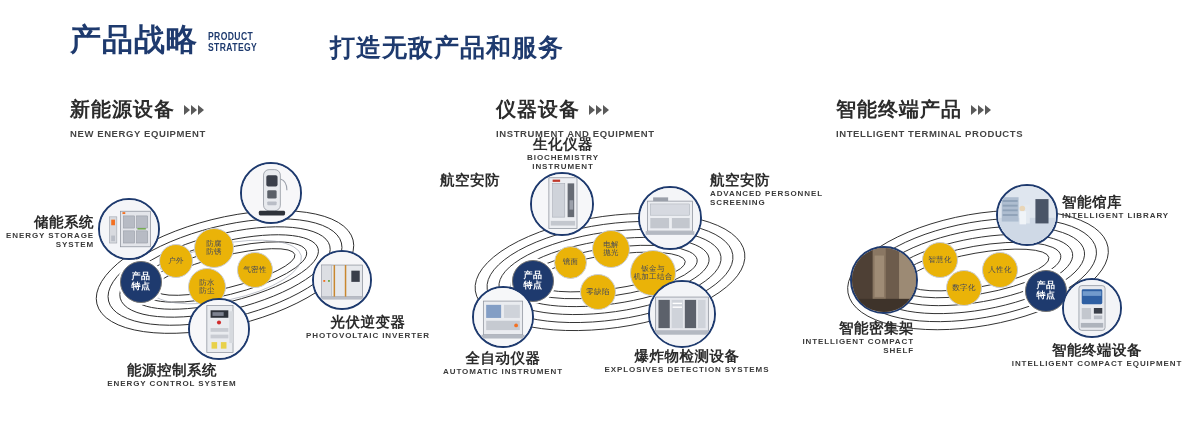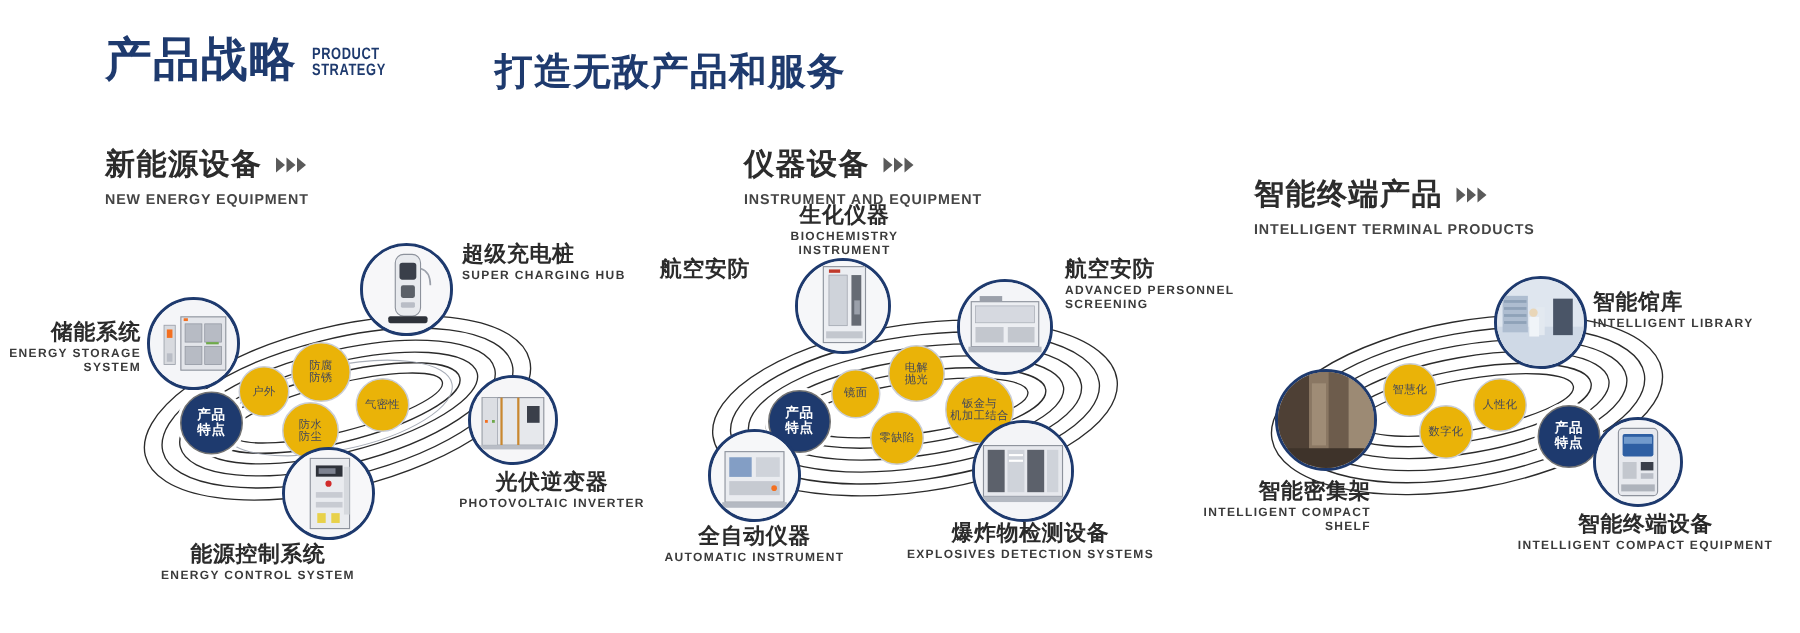--- a/index.html
+++ b/index.html
@@ -112,21 +112,21 @@
       <span>仪器设备</span>
       <span class="chevs">
         <i class="chev"></i>
           <i class="chev"></i>
           <i class="chev"></i>
       </span>
     </div>
     <div class="sect-en">INSTRUMENT AND EQUIPMENT</div>
   </div>
 
-  <div class="sect" style="left:836px; top:96px;margin-top:20px;">
+  <div class="sect" style="left:836px; top:96px;">
     <div class="sect-cn">
       <span>智能终端产品</span>
       <span class="chevs">
         <i class="chev"></i>
           <i class="chev"></i>
           <i class="chev"></i>
       </span>
     </div>
     <div class="sect-en">INTELLIGENT TERMINAL PRODUCTS</div>
   </div>
@@ -179,24 +179,20 @@
     <div class="node" style="left:200px; top:12px; width:62px; height:62px;">
       <svg class="art" viewBox="0 0 62 62">
         <rect x="0" y="0" width="62" height="62" fill="#f7f7f9"></rect>
         <rect x="23" y="6" width="18" height="44" rx="6" fill="#e8eaee" stroke="#8d929c" stroke-width="0.8"></rect>
         <rect x="26" y="12" width="12" height="12" rx="2" fill="#3a3f4a"></rect>
         <rect x="27" y="28" width="10" height="9" rx="1.5" fill="#5b6068"></rect>
         <rect x="27" y="40" width="10" height="4" rx="1" fill="#b9bdc6"></rect>
         <rect x="18" y="50" width="28" height="5" rx="1.5" fill="#2e323a"></rect>
         <path d="M41 16 q7 2 7 12" stroke="#9ba0aa" stroke-width="1.2" fill="none"></path>
       </svg>
-    </div>
-    <div class="lbl" style="left:268px; top:12px; width:160px;">
-      <div class="cn">超级充电桩</div>
-      <div class="en">SUPER CHARGING HUB</div>
     </div>
 
     <div class="node" style="left:272px; top:100px; width:60px; height:60px;">
       <svg class="art" viewBox="0 0 60 60">
         <rect x="0" y="0" width="60" height="60" fill="#f6f6f8"></rect>
         <rect x="8" y="14" width="44" height="34" fill="#e6e8ec" stroke="#8d929c" stroke-width="0.8"></rect>
         <rect x="8" y="14" width="11" height="34" fill="#dcdee3" stroke="#9ba0aa" stroke-width="0.5"></rect>
         <rect x="21" y="14" width="1.6" height="34" fill="#c9872f"></rect>
         <rect x="33" y="14" width="1.6" height="34" fill="#c9872f"></rect>
         <rect x="40" y="20" width="9" height="12" fill="#3a3f4a"></rect>

